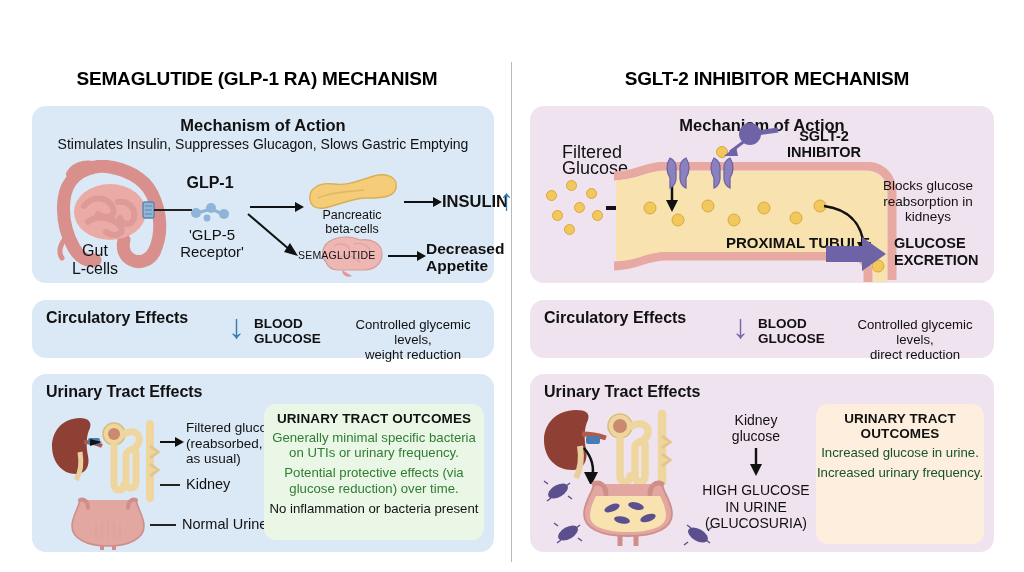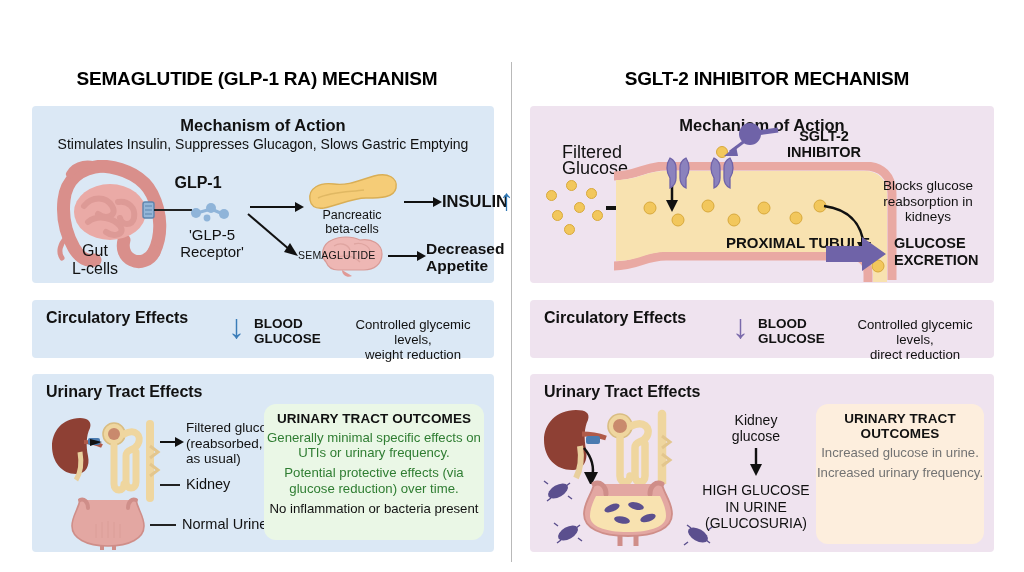--- a/index.html
+++ b/index.html
@@ -26,21 +26,21 @@
   }
   .col-title.left  { left: 22px;  width: 470px; }
   .col-title.right { left: 532px; width: 470px; }
 
   .divider {
     position: absolute; left: 511px; top: 62px;
     width: 1px; height: 500px; background: #b9b9b9;
   }
 
   
-  .panel { position: absolute; border-radius: 4px; }
+  .panel { position: absolute; border-radius: 14px; }
   .panel.blue  { background: #dbe8f5; }
   .panel.lilac { background: #efe3ef; }
 
   .panel-title {
     position: absolute; font-weight: bold; color: #111;
   }
   .moa-title { width: 100%; text-align: center; font-size: 16.5px; top: 10px; }
   .moa-sub {
     position: absolute; width: 100%; text-align: center;
     top: 31px; font-size: 14px; line-height: 15.5px; color: #111;
@@ -66,21 +66,21 @@
   .uparrow-blue    { position: absolute; color: #2f78b5; font-size: 30px; line-height: 0.62; font-weight: bold; }
 
   
   .outcome { position: absolute; border-radius: 12px; padding: 7px 0; }
   .outcome.green { background: #eaf7e6; }
   .outcome.cream { background: #fdeedd; }
   .outcome h4 { text-align: center; font-size: 13.5px; font-weight: bold; color: #111; margin-bottom: 4px; letter-spacing: .1px;}
   .outcome p  { text-align: center; font-size: 13.2px; line-height: 15.2px; margin-bottom: 5px; }
   .t-green { color: #2f7d32; }
   .t-dark  { color: #111; }
-  .t-red   { color: #737373; }
+  .t-red   { color: #14532d; }
 
   
   .art { position: absolute; }
   .dot { position: absolute; border-radius: 50%; background: #f2c75c; border: 1px solid #d8a93c; }
 </style>
 </head>
 <body>
 
 <div id="root">
 
@@ -108,21 +108,21 @@
       <path d="M26 78 C20 84 18 92 22 98" fill="none" stroke="#d98f8b" stroke-width="5" stroke-linecap="round"></path>
 
       <rect x="103" y="42" width="11" height="16" rx="2" fill="#93b6d8" stroke="#5d84ad" stroke-width="1.4"></rect>
       <path d="M105 46 h7 M105 50 h7 M105 54 h7" stroke="#5d84ad" stroke-width="1.2"></path>
     </svg>
     <div class="lbl c" style="left:18px; top:136px; width:90px; font-size:16px; white-space:pre-line;">Gut
 L-cells</div>
 
     <div class="leader" style="left:122px; top:103px; width:38px;"></div>
 
-    <div class="lbl b c" style="left:130px; top:68px; width:72px; font-size:16px;">GLP-1</div>
+    <div class="lbl b c" style="left:142px; top:68px; width:72px; font-size:16px;">GLP-1</div>
     <svg class="art" style="left:155px; top:92px;" width="46" height="26" viewBox="0 0 46 26">
       <line x1="10" y1="15" x2="24" y2="11" stroke="#8fb4d9" stroke-width="3"></line>
       <line x1="24" y1="11" x2="36" y2="16" stroke="#8fb4d9" stroke-width="3"></line>
       <circle cx="9" cy="15" r="5" fill="#8fb4d9"></circle>
       <circle cx="24" cy="10" r="5" fill="#8fb4d9"></circle>
       <circle cx="37" cy="16" r="5" fill="#8fb4d9"></circle>
       <circle cx="20" cy="20" r="3.4" fill="#8fb4d9"></circle>
     </svg>
     <div class="lbl c" style="left:138px; top:120px; width:84px; font-size:15px; line-height:17px; white-space:pre-line;">'GLP-5
 Receptor'</div>
@@ -206,21 +206,21 @@
       <path d="M40 52 L40 60 M52 52 L52 60" stroke="#cf8e89" stroke-width="4"></path>
       <g stroke="#d79a95" stroke-width="1" opacity=".7">
         <path d="M34 30 v14 M40 28 v16 M46 27 v17 M52 28 v16 M58 30 v14"></path>
       </g>
     </svg>
     <div class="leader" style="left:118px; top:150px; width:26px;"></div>
     <div class="lbl" style="left:150px; top:142px; font-size:14.5px;">Normal Urine</div>
 
     <div class="outcome green" style="left:232px; top:30px; width:220px; height:136px;">
       <h4>URINARY TRACT OUTCOMES</h4>
-      <p class="t-green">Generally minimal specific effects on UTIs or urinary frequency.</p>
+      <p class="t-green">Generally minimal specific bacteria on UTIs or urinary frequency.</p>
       <p class="t-green">Potential protective effects (via glucose reduction) over time.</p>
       <p class="t-dark">No inflammation or bacteria present</p>
     </div>
   </div>
 
   <div class="panel lilac" style="left:530px; top:106px; width:464px; height:177px;">
 
     <div class="panel-title moa-title">Mechanism of Action</div>
 
     <div class="lbl" style="left:0; top:38px; font-size:18px; line-height:16px; white-space:pre-line;margin-left:32px;">Filtered

